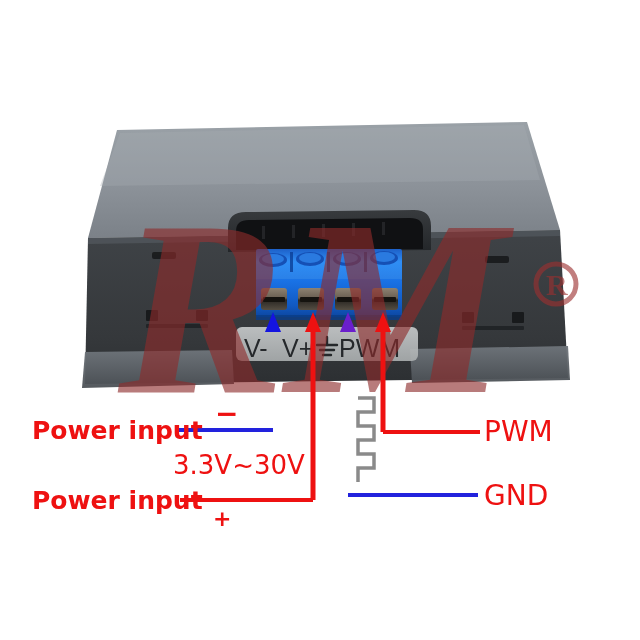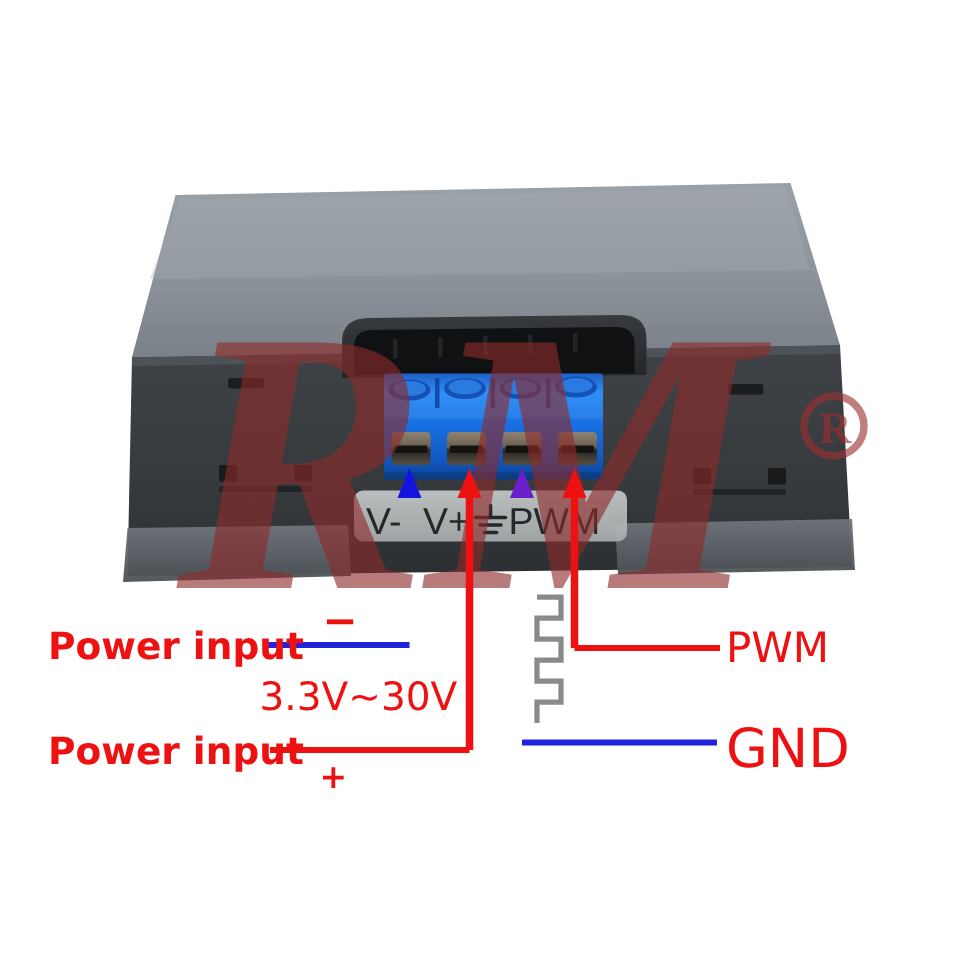--- a/index.html
+++ b/index.html
@@ -241,15 +241,15 @@
   <div class="txt label-bold" style="left:215px; top:400px; font-size:28px; color:#ee1111;">−</div>
 
   <div class="txt label-bold" style="left:32px; top:488px; font-size:25px; color:#ee1111;">Power input</div>
 
   <div class="txt label-bold" style="left:213px; top:508px; font-size:22px; color:#ee1111;">+</div>
 
   <div class="txt label-plain" style="left:173px; top:452px; font-size:26px; color:#ee1111;">3.3V~30V</div>
 
   <div class="txt label-plain" style="left:484px; top:418px; font-size:28px; color:#ee1111;">PWM</div>
 
-  <div class="txt label-plain" style="left:484px; top:482px; font-size:36px; color:#ee1111;">GND</div>
+  <div class="txt label-plain" style="left:484px; top:482px; font-size:28px; color:#ee1111;">GND</div>
 
 </div>
 
 </body></html>

